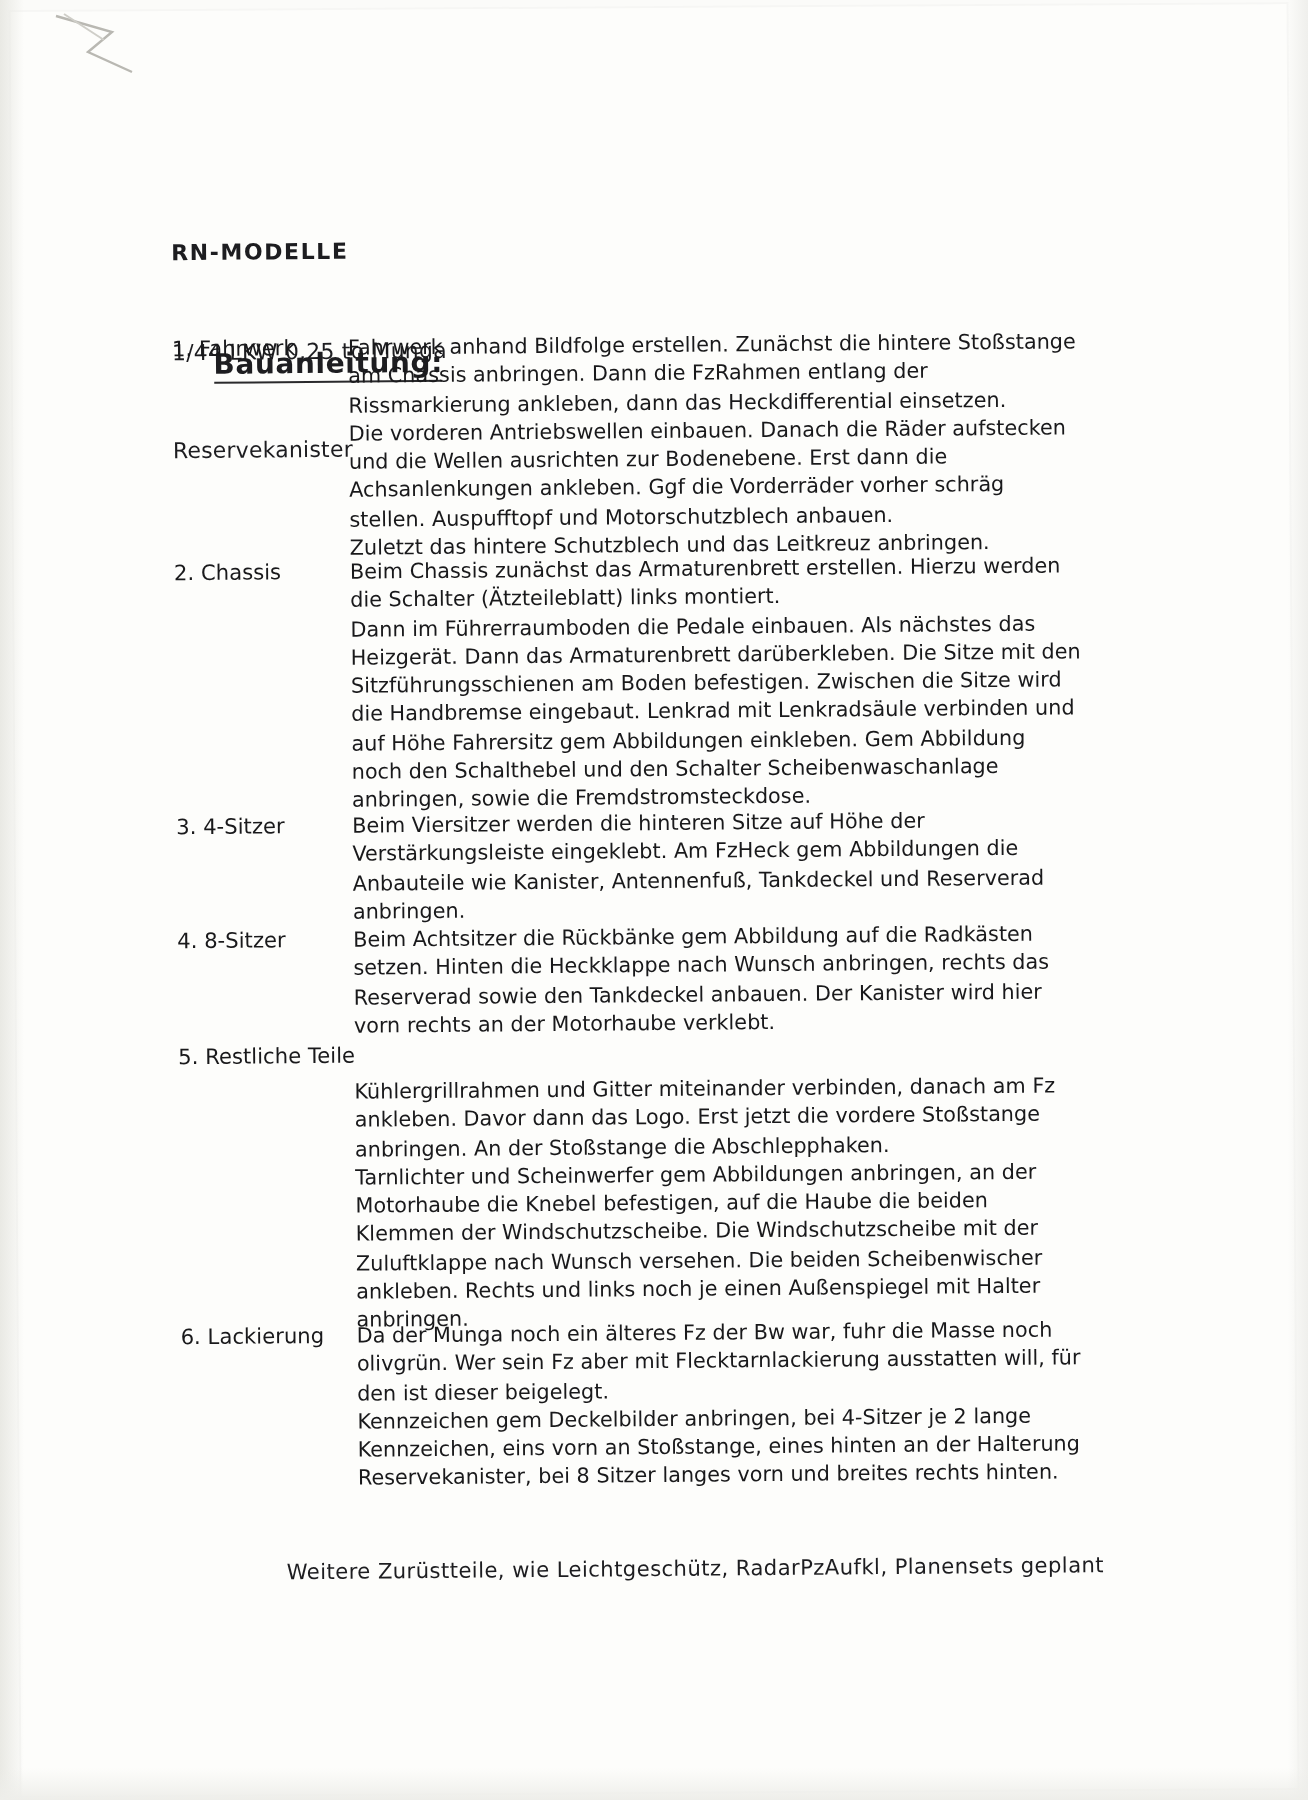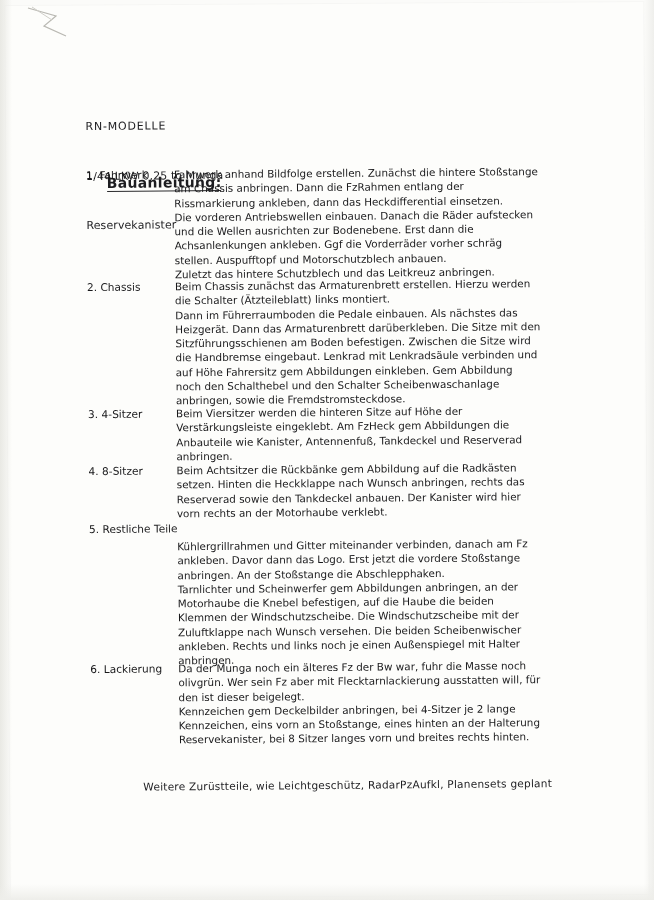--- a/index.html
+++ b/index.html
@@ -82,21 +82,21 @@
     white-space: pre-wrap;
   }
 
   .header-block {
     left: 88px;
     top: 84px;
     font-size: 11px;
     line-height: 16.5px;
   }
   .header-title {
-    font-weight: normal;
+    font-weight: bold;
     letter-spacing: 0.8px;
   }
 
   .section-title {
     left: 88px;
     top: 160px;
     font-size: 14px;
     font-weight: bold;
     letter-spacing: 0.3px;
   }

